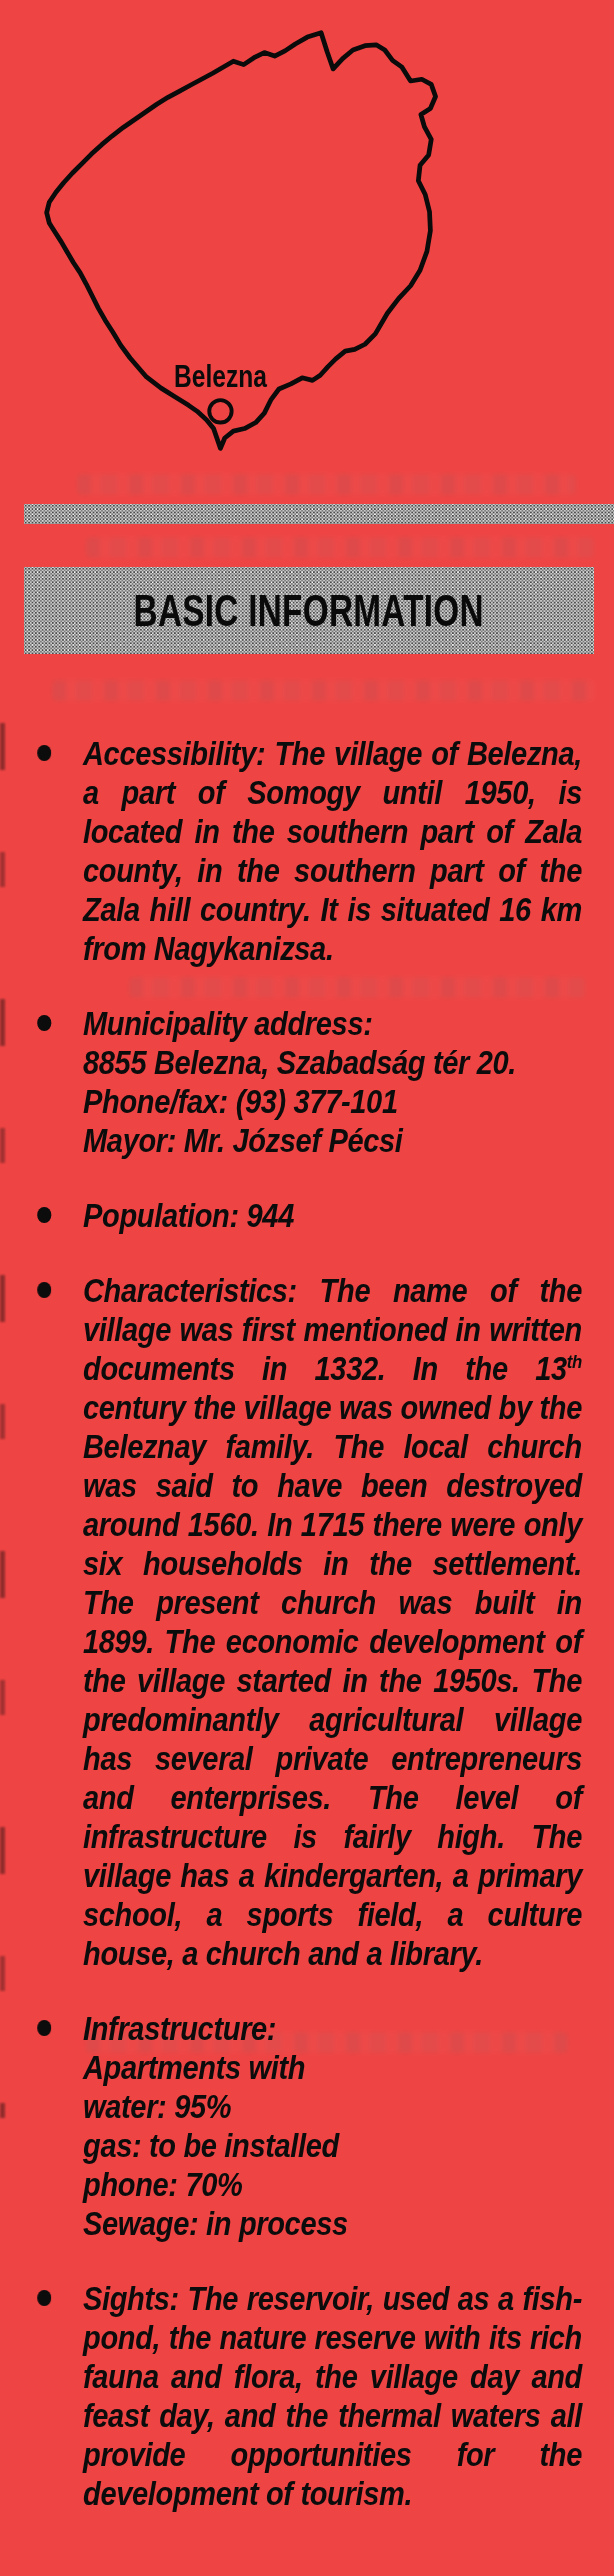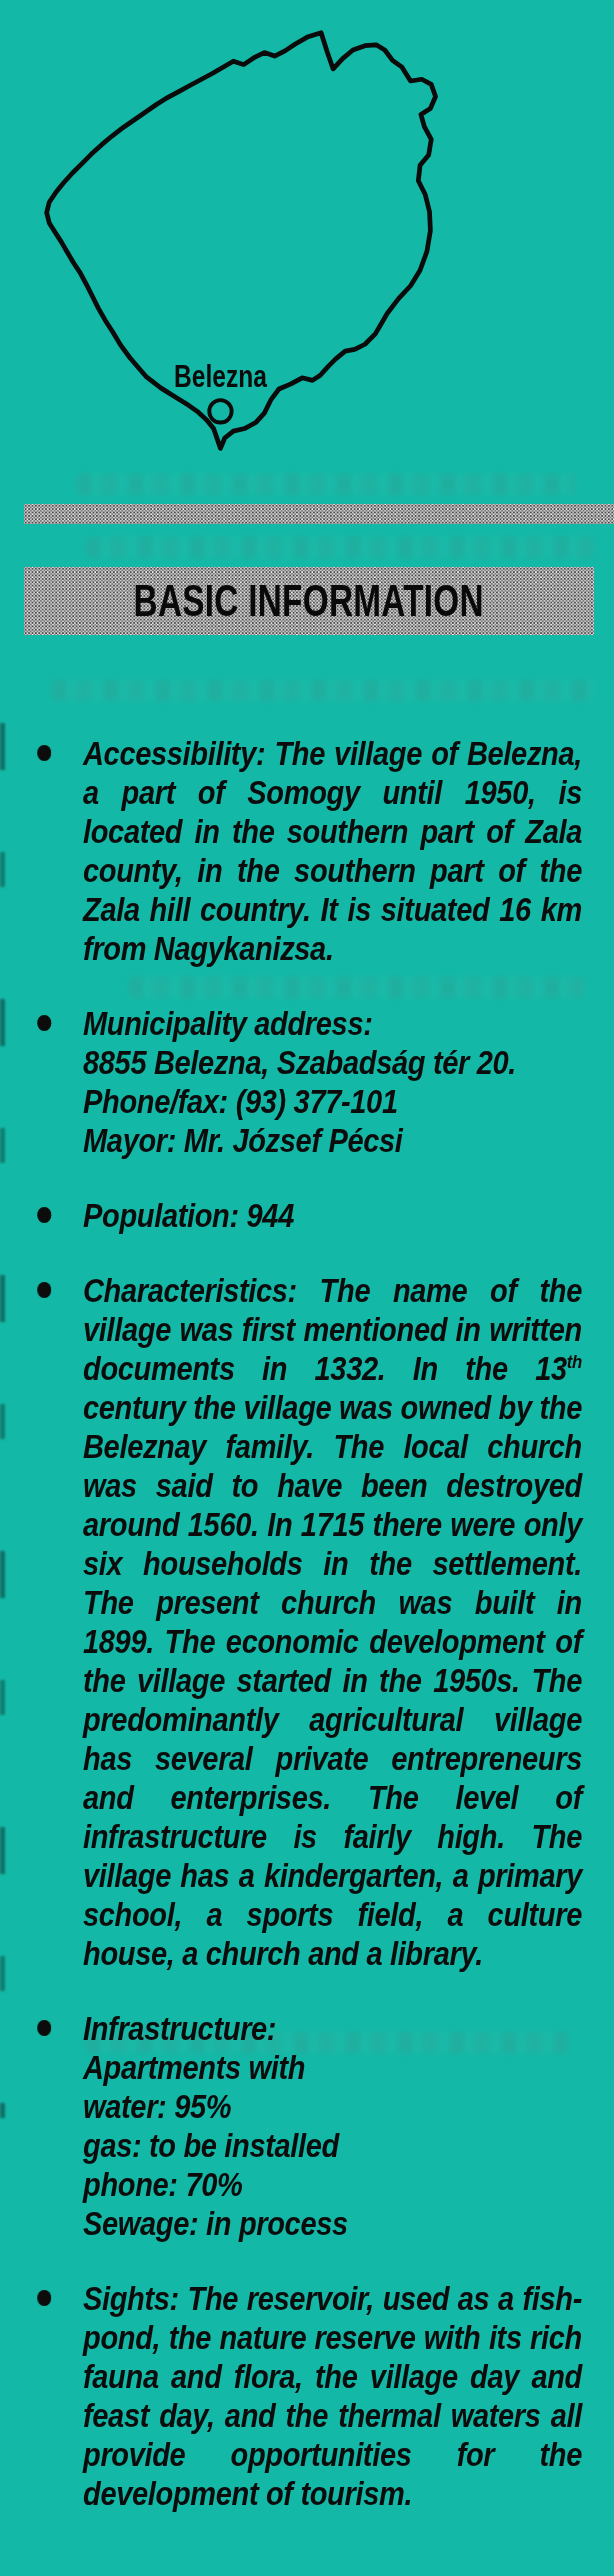--- a/index.html
+++ b/index.html
@@ -1,20 +1,20 @@
 <!DOCTYPE html>
 <html style="font-size:13.8px"><head>
 <meta charset="utf-8">
 <style>
   html,body{margin:0;padding:0;background:#e8e8e8;}
   .page{
     position:relative;
     width:615px;height:2576px;
     margin:0 auto;
-    background:#14b8a6;
+    background:#ef4444;
     overflow:hidden;
     font-family:"Liberation Sans","DejaVu Sans",sans-serif;
     color:#0c0c0c;
   }
 
   
   .map-svg{position:absolute;left:26px;top:13px;width:413px;height:456px;}
   .map-outline{fill:none;stroke:#0b0b0b;stroke-width:5.5;stroke-linejoin:round;stroke-linecap:round;}
   .map-marker{fill:none;stroke:#0b0b0b;stroke-width:4.5;}
   .map-label{font-family:"Liberation Sans","DejaVu Sans",sans-serif;font-weight:bold;font-size:37px;fill:#0b0b0b;}
@@ -24,21 +24,21 @@
     background-color:#c9c9c9;
     background-image:
       radial-gradient(circle,#4a4a4a 0.8px,rgba(0,0,0,0) 1px),
       radial-gradient(circle,#7d7d7d 0.8px,rgba(0,0,0,0) 1px),
       radial-gradient(circle,rgba(255,255,255,.9) 0.7px,rgba(0,0,0,0) 0.9px);
     background-size:3.4px 3.4px,3.4px 3.4px,5.2px 5.2px;
     background-position:0 0,1.7px 1.7px,0.9px 2.6px;
   }
   .divider-bar{position:absolute;left:24px;top:504px;width:591px;height:20px;}
   .header-band{
-    position:absolute;left:24px;top:567px;width:570px;height:68px;
+    position:absolute;left:24px;top:567px;width:570px;height:87px;
     display:flex;align-items:center;justify-content:center;
   }
   .header-title{
     font-weight:bold;font-size:45px;letter-spacing:0.4px;white-space:nowrap;
     transform:scaleX(0.74);transform-origin:50% 50%;
     color:#0a0a0a;
   }
 
   
   .smudge{

